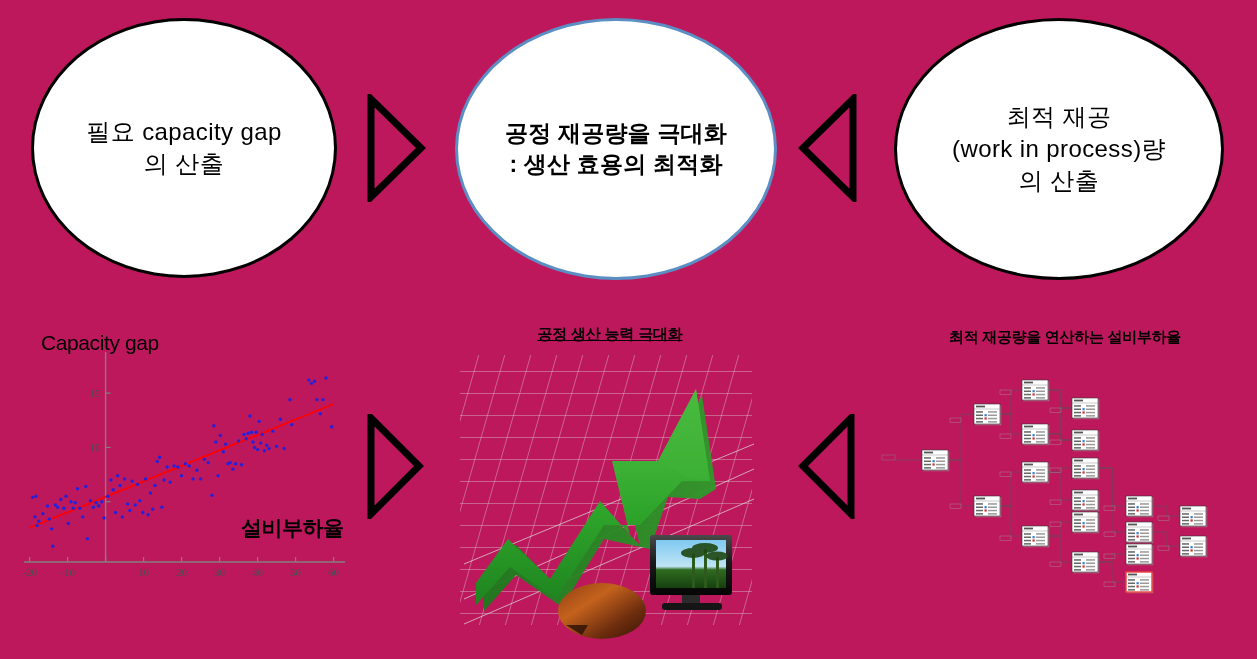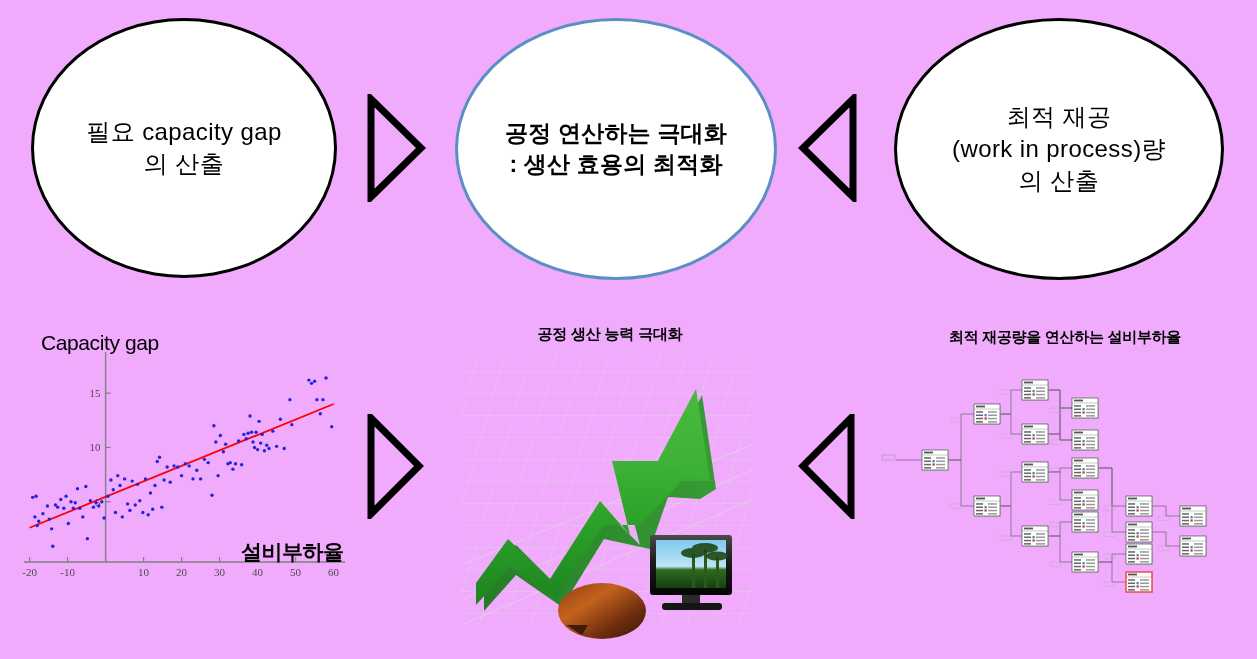--- a/index.html
+++ b/index.html
@@ -8,21 +8,21 @@
     background: #ffffff;
   }
   body {
     font-family: "Liberation Sans", "DejaVu Sans", sans-serif;
     color: #000000;
   }
   #stage {
     position: relative;
     width: 1257px;
     height: 659px;
-    background: #f0abfc;
+    background: #be185d;
     overflow: hidden;
   }
 
   
   .ellipse {
     position: absolute;
     box-sizing: border-box;
     border-radius: 50%;
     background: #ffffff;
     display: flex;
@@ -84,21 +84,20 @@
     white-space: nowrap;
   }
   #scatter-xlabel {
     position: absolute;
     left: 233px;
     top: 186px;
     font-size: 21px;
     font-weight: bold;
     letter-spacing: -0.5px;
     white-space: nowrap;
-    margin-top: 24px;
   }
   #scatter-svg {
     position: absolute;
     left: 0;
     top: 0;
     width: 345px;
     height: 268px;
   }
   .tick-label {
     font-family: "Liberation Serif", "DejaVu Serif", serif;
@@ -116,20 +115,21 @@
   }
   #arrow-title {
     position: absolute;
     left: 0;
     width: 340px;
     top: 0;
     text-align: center;
     font-size: 15px;
     font-weight: bold;
     letter-spacing: -0.2px;
+    text-decoration: underline;
   }
   #arrow-svg {
     position: absolute;
     left: 14px;
     top: 24px;
     width: 310px;
     height: 300px;
   }
 
   
@@ -169,21 +169,21 @@
 의 산출</div>
   </div>
 
   <div class="tri" id="tri-top-right">
     <svg viewBox="0 0 60 108" xmlns="http://www.w3.org/2000/svg" aria-hidden="true">
       <polygon points="5,5 55,54 5,103" fill="none" stroke="#000000" stroke-width="7" stroke-linejoin="miter"></polygon>
     </svg>
   </div>
 
   <div class="ellipse blue" id="ellipse-center">
-    <div class="ellipse-text">공정 연산하는 극대화
+    <div class="ellipse-text">공정 재공량을 극대화
 : 생산 효용의 최적화</div>
   </div>
 
   <div class="tri" id="tri-top-left">
     <svg viewBox="0 0 60 108" xmlns="http://www.w3.org/2000/svg" aria-hidden="true">
       <polygon points="55,5 5,54 55,103" fill="none" stroke="#000000" stroke-width="7" stroke-linejoin="miter"></polygon>
     </svg>
   </div>
 
   <div class="ellipse black" id="ellipse-right">

